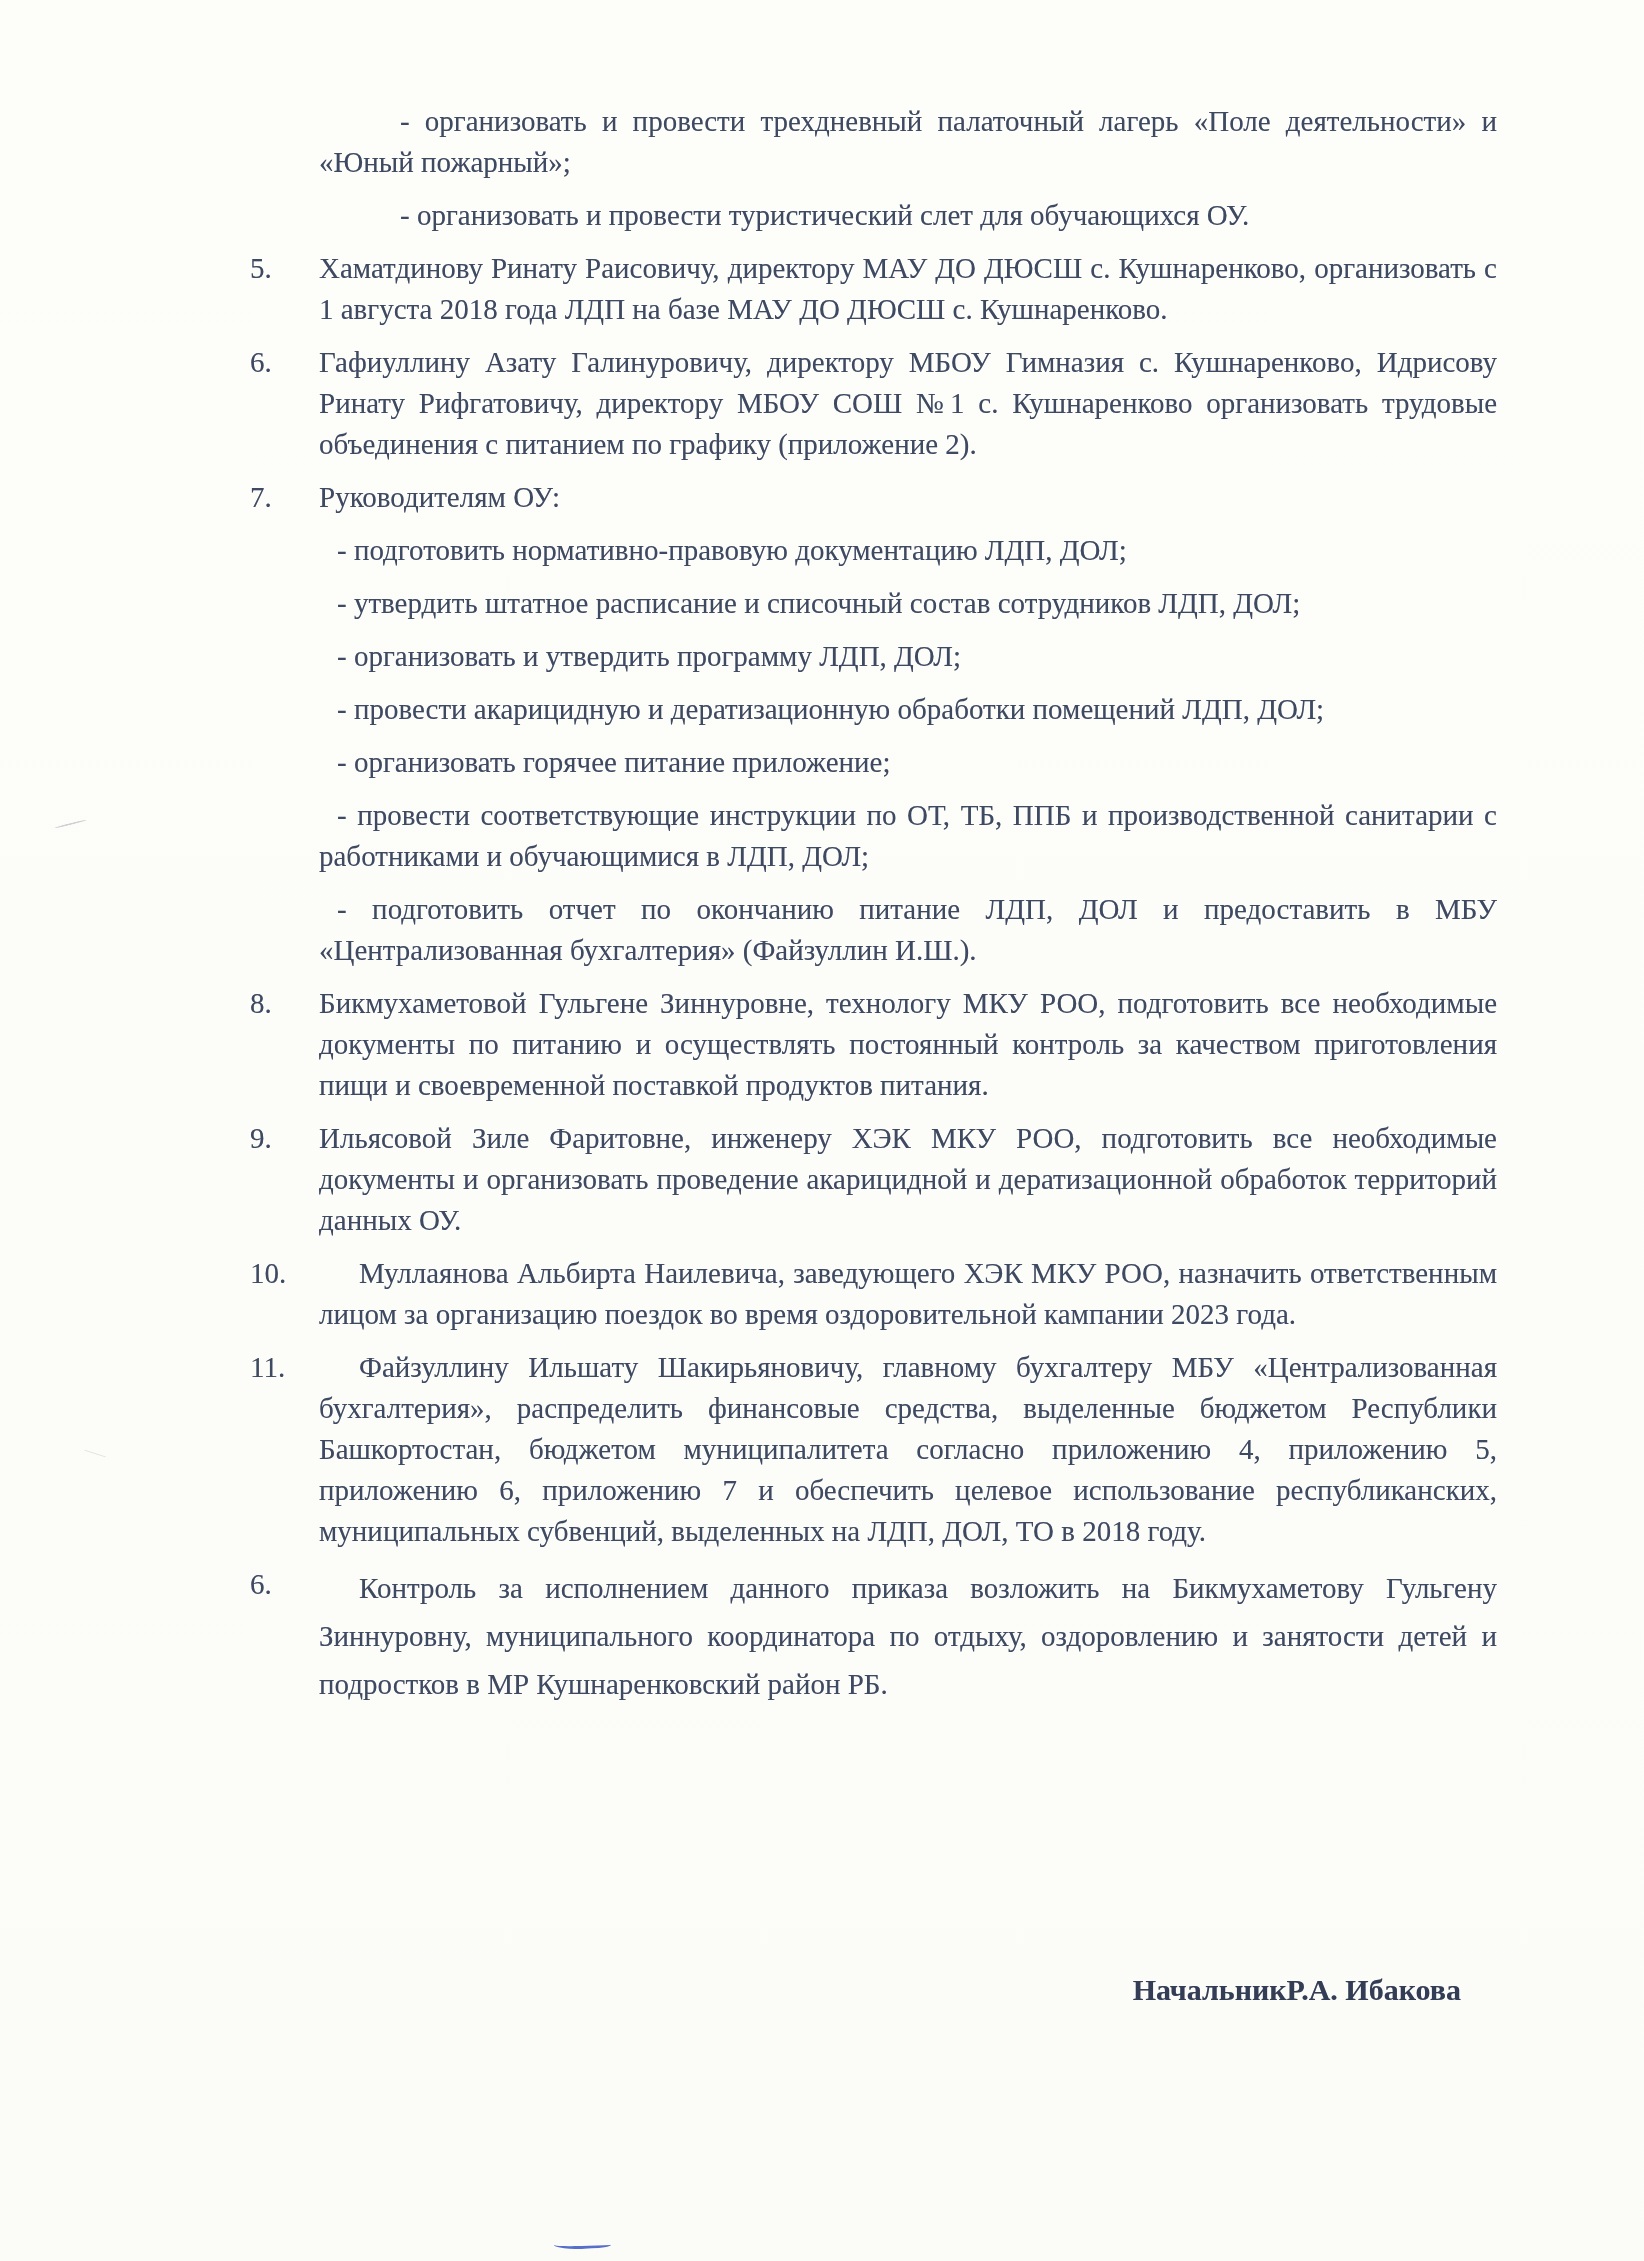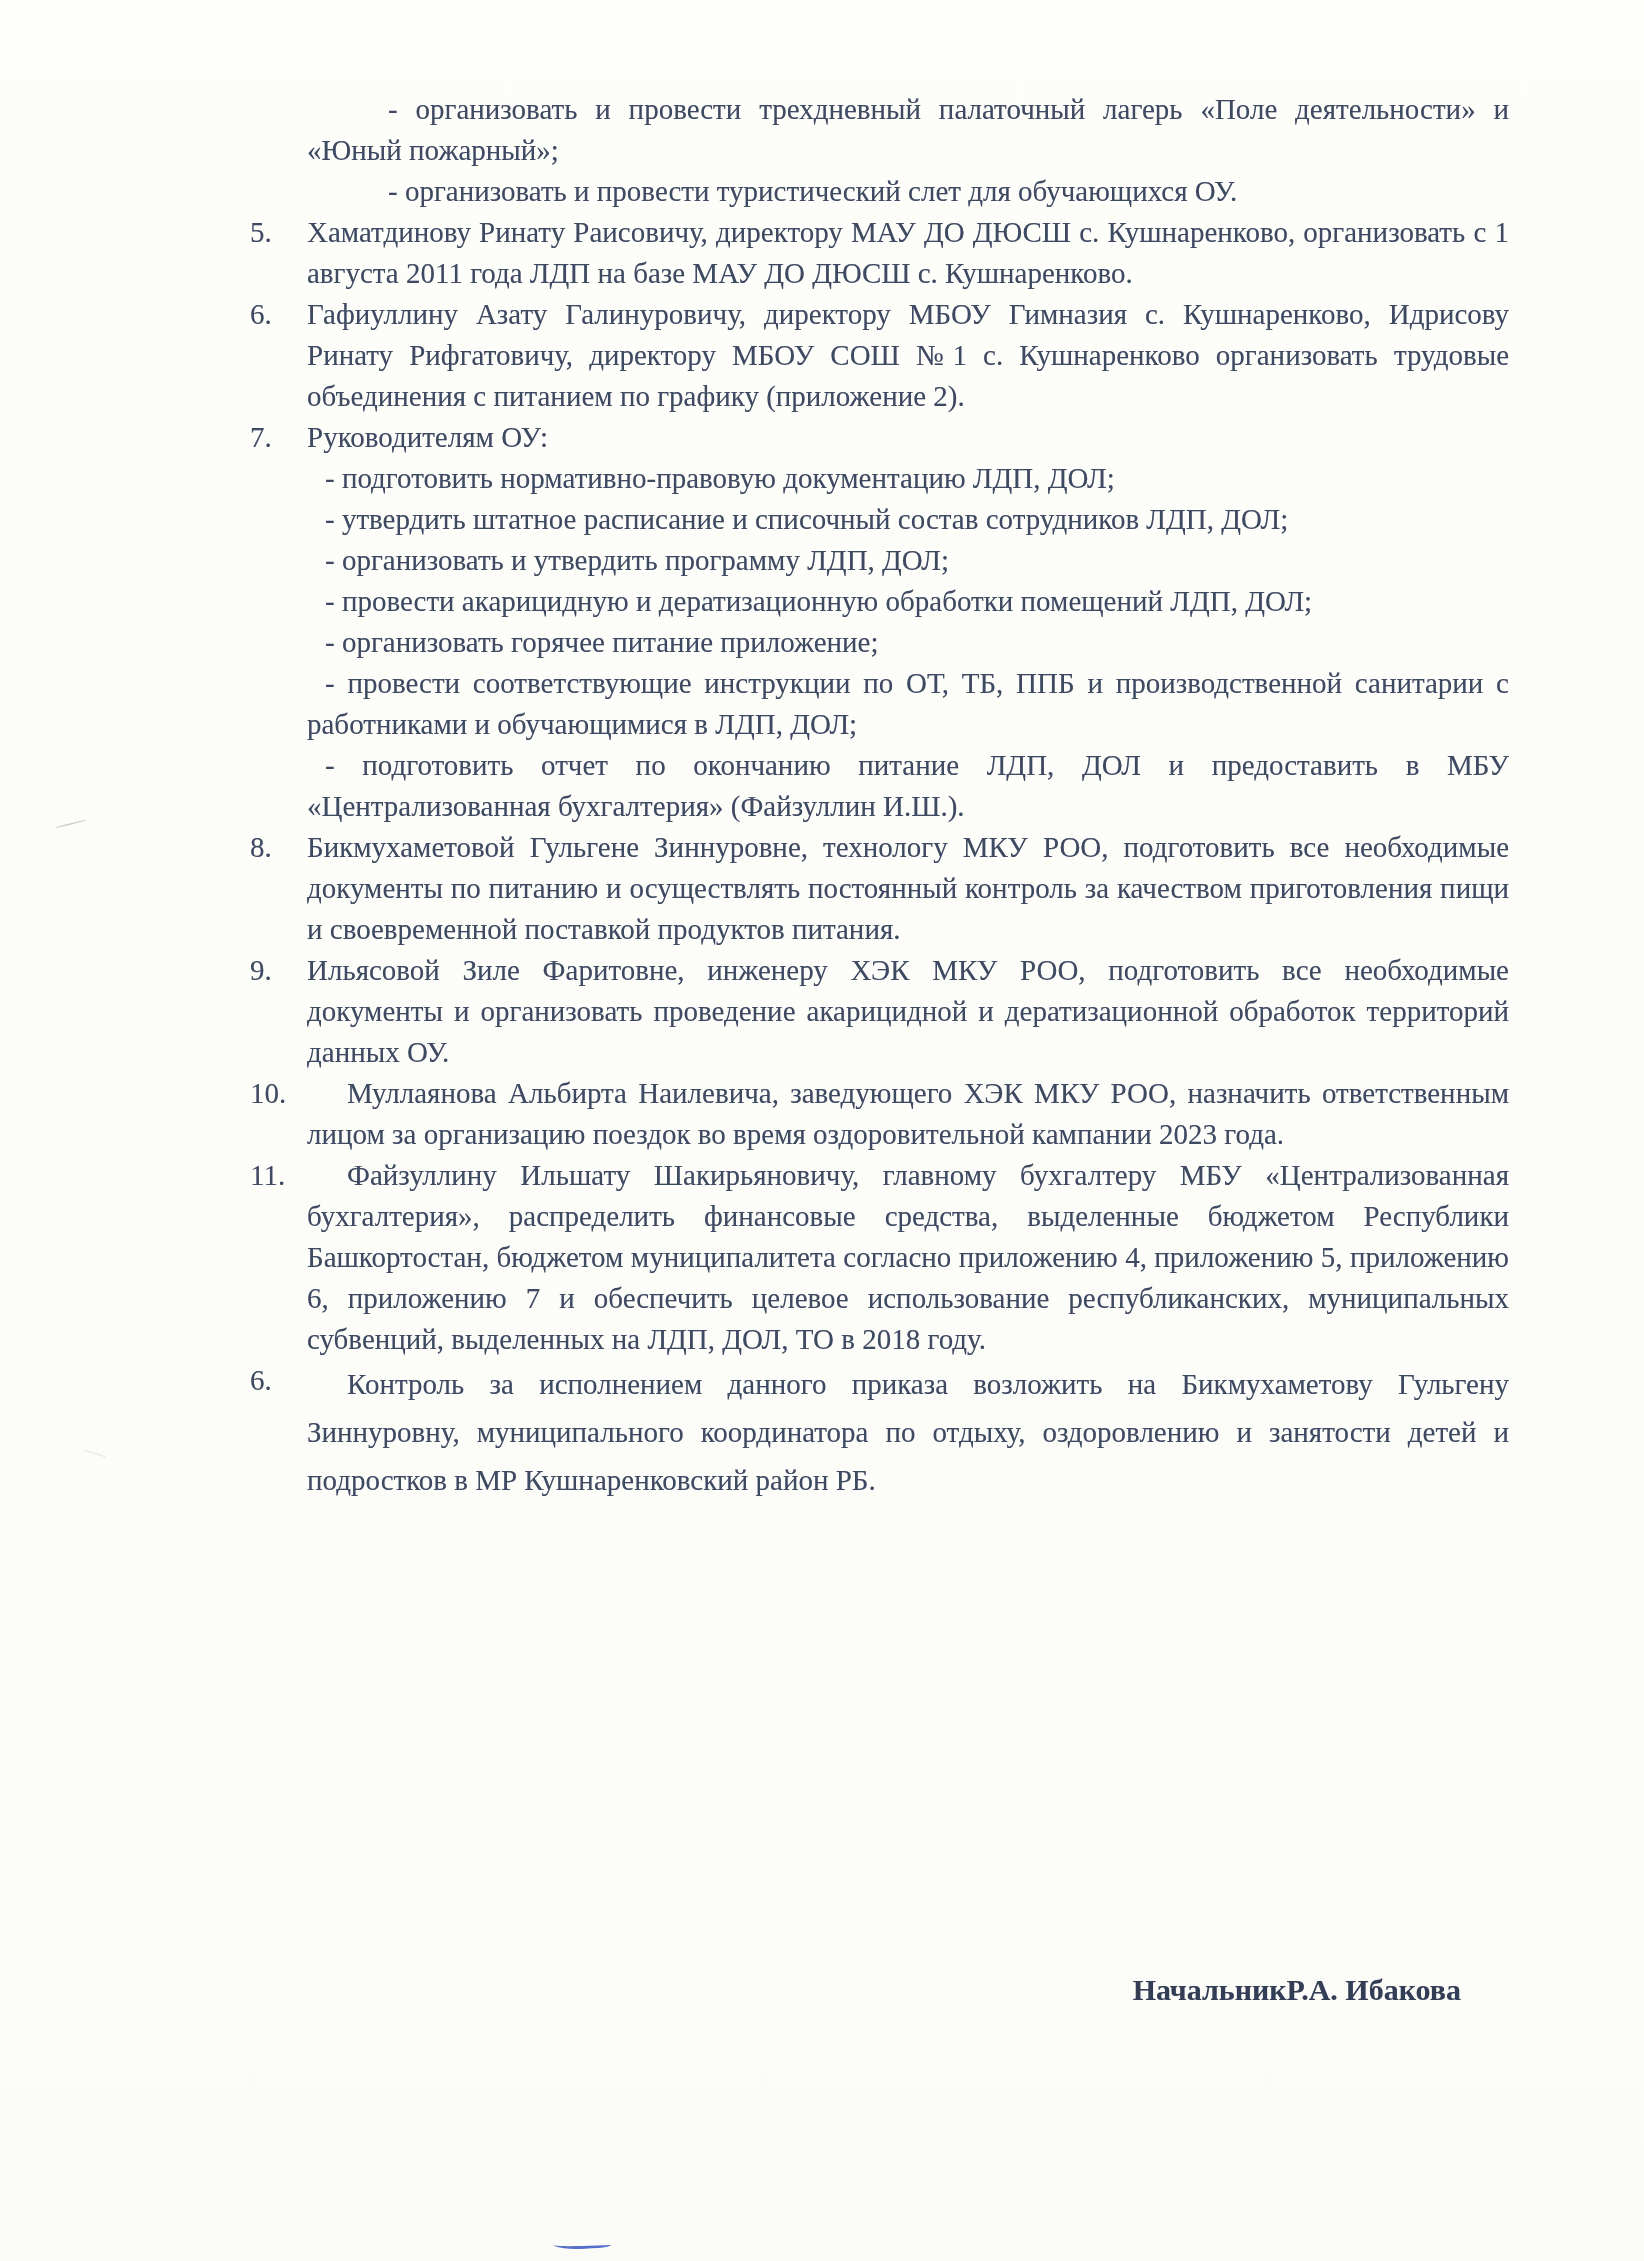--- a/index.html
+++ b/index.html
@@ -14,21 +14,21 @@
     background:linear-gradient(180deg, #fdfdfa 0%, #fcfcf9 60%, #fbfbf8 100%);
     overflow:hidden;
     color:#3e4962;
   }
   .content {
     position:absolute;
     left:307px; top:89px;
     width:1202px;
   }
   .par {
-    margin:0;
+    margin:12px;
     font-size:29px;
     line-height:41px;
     text-align:justify;
     text-shadow:0 0 0.6px rgba(62,73,98,0.35);
   }
   .cont { text-indent:81px; }
   .item { position:relative; }
   .item .num {
     position:absolute;
     left:-57px; top:0;
@@ -73,21 +73,21 @@
 
 <div class="page">
 
   <div class="content">
 
     <p class="par cont">- организовать и провести трехдневный палаточный лагерь «Поле деятельности» и «Юный пожарный»;</p>
     <p class="par cont">- организовать и  провести туристический слет для обучающихся ОУ.</p>
 
     <div class="item">
       <span class="num">5.</span>
-      <p class="par">Хаматдинову Ринату Раисовичу, директору МАУ ДО ДЮСШ с. Кушнаренково, организовать с 1 августа 2011 года ЛДП на базе МАУ ДО ДЮСШ с. Кушнаренково.</p>
+      <p class="par">Хаматдинову Ринату Раисовичу, директору МАУ ДО ДЮСШ с. Кушнаренково, организовать с 1 августа 2018 года ЛДП на базе МАУ ДО ДЮСШ с. Кушнаренково.</p>
     </div>
 
     <div class="item">
       <span class="num">6.</span>
       <p class="par">Гафиуллину Азату Галинуровичу, директору МБОУ Гимназия с. Кушнаренково, Идрисову Ринату Рифгатовичу, директору МБОУ СОШ №1 с. Кушнаренково организовать трудовые объединения с питанием по графику (приложение 2).</p>
     </div>
 
     <div class="item">
       <span class="num">7.</span>
       <p class="par">Руководителям ОУ:</p>

